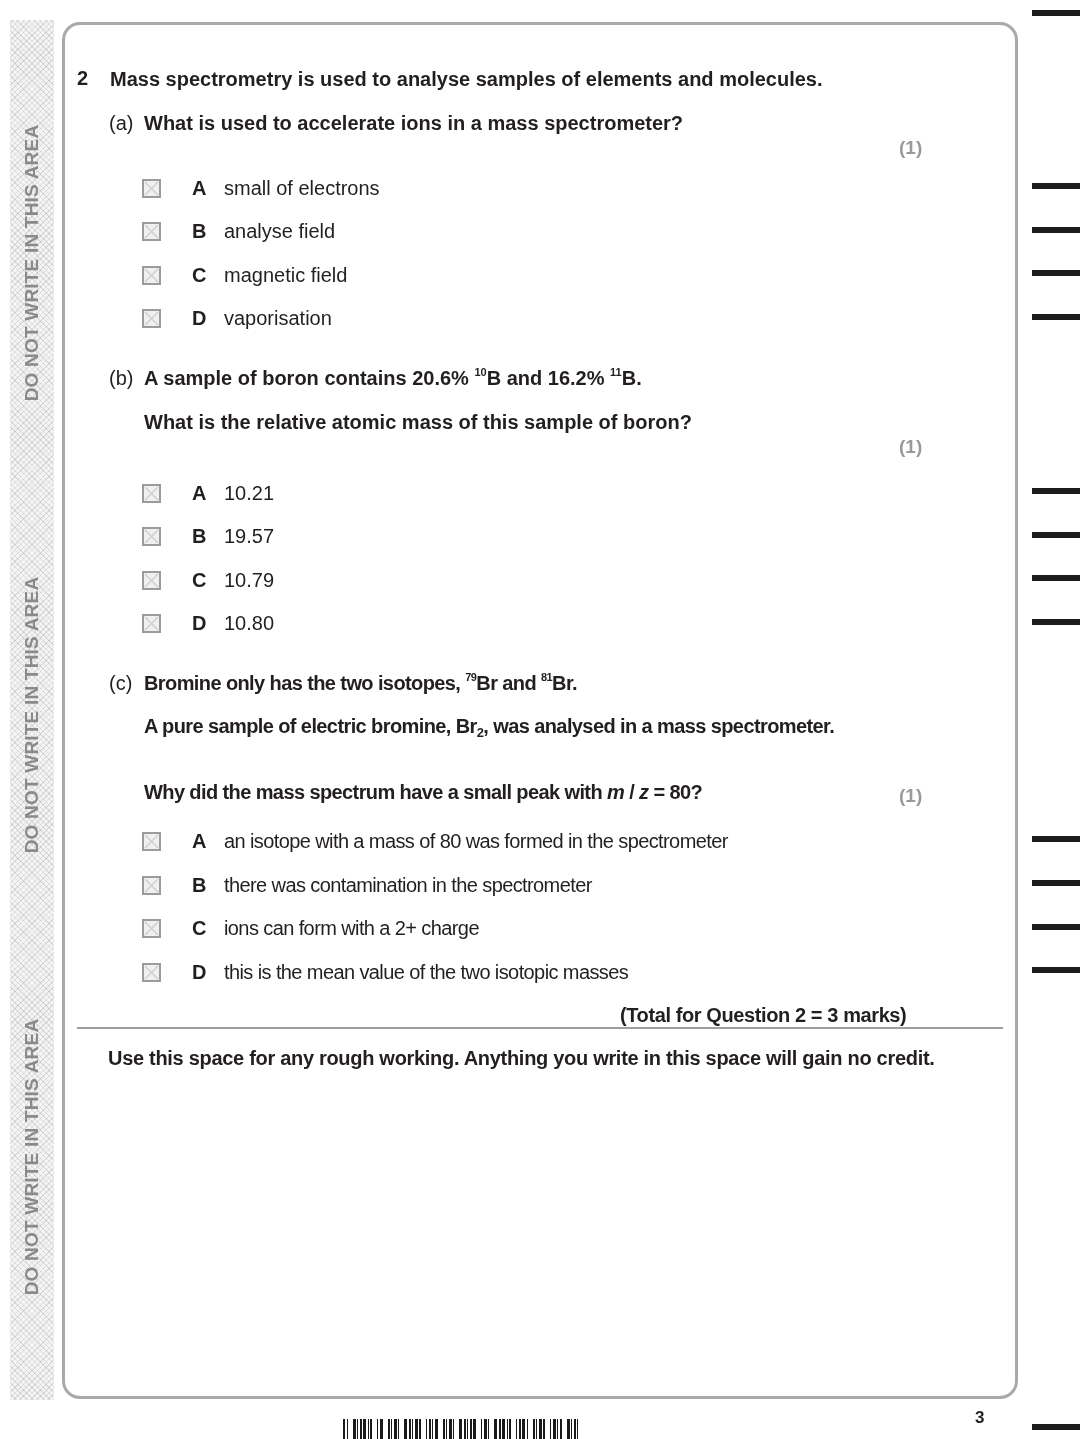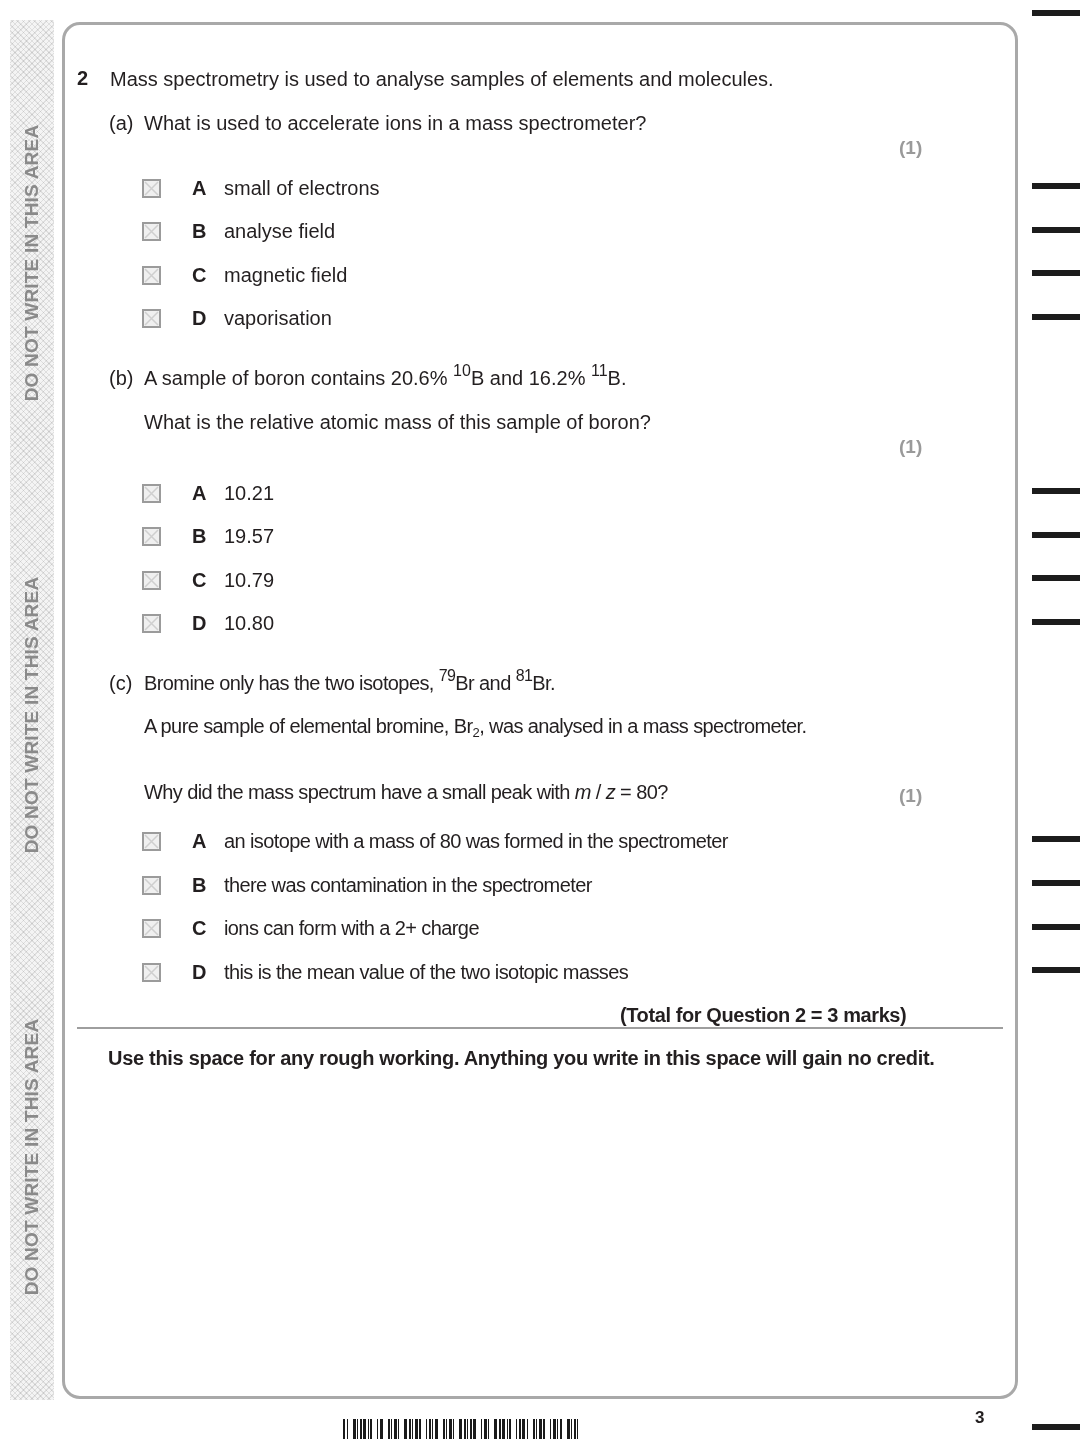--- a/index.html
+++ b/index.html
@@ -26,35 +26,35 @@
 
   
   .frame {
     position: absolute; left: 62px; top: 22px; width: 956px; height: 1377px;
     border: 3px solid #a9a9a9; border-radius: 18px;
   }
 
   
   .tick { position: absolute; left: 1032px; width: 48px; height: 6px; background: #1c1c1c; }
 
-  .txt { position: absolute; font-size: 20px; line-height: 24px; white-space: nowrap; }
+  .txt { position: absolute; font-size: 20px; line-height: 24px; white-space: nowrap; font-weight: bold; }
   .qnum { position: absolute; left: 77px; top: 67px; font-weight: bold; font-size: 20px; }
   .part-label { position: absolute; left: 109px; font-size: 20px; line-height: 24px; }
   .marks { position: absolute; left: 899px; font-size: 19px; font-weight: bold; color: #9a9a9a; }
   .cond { font-family: "Liberation Sans", sans-serif; letter-spacing: -0.6px; transform-origin: left center; }
 
   .option { position: absolute; left: 142px; height: 24px; display: flex; align-items: center; }
   .checkbox {
     width: 19px; height: 19px; border: 2px solid #9b9b9b; background: #f0f0f0; position: relative;
   }
   .checkbox svg { position: absolute; left: 0; top: 0; }
   .opt-letter { position: absolute; left: 50px; font-weight: bold; font-size: 20px; width: 20px; }
   .opt-text { position: absolute; left: 82px; font-size: 20px; white-space: nowrap; }
 
-  sup { font-size: 16px; vertical-align: 9px; line-height: 0; }
+  sup { font-size: 11px; vertical-align: 9px; line-height: 0; }
   sub { font-size: 13px; vertical-align: -4px; line-height: 0; }
 
   .total { position: absolute; left: 620px; top: 1004px; font-weight: bold; font-size: 20px; letter-spacing: -0.4px; }
   .rule { position: absolute; left: 77px; top: 1027px; width: 926px; height: 2px; background: #9e9e9e; }
   .rough { position: absolute; left: 108px; top: 1047px; font-weight: bold; font-size: 20px; letter-spacing: -0.3px; }
 
   .barcode { position: absolute; left: 343px; top: 1419px; height: 20px; display: flex; align-items: flex-end; }
   .barcode i { display: block; height: 20px; background: #1a1a1a; margin-right: 1.5px; }
   .page-num { position: absolute; left: 975px; top: 1408px; font-weight: bold; font-size: 17px; }
 </style>
@@ -170,21 +170,21 @@
       <svg width="15" height="15">
         <path d="M1 1 L14 14 M14 1 L1 14" stroke="#cfcfcf" stroke-width="1.5"></path>
       </svg>
     </div>
   <span class="opt-letter">D</span>
   <span class="opt-text">10.80</span>
 </div>
 
 <div class="part-label" style="top:671px;">(c)</div>
 <div class="txt cond" style="left:144px; top:671px;"><span>Bromine only has the two isotopes, </span><sup>79</sup><span>Br and </span><sup>81</sup><span>Br.</span></div>
-<div class="txt cond" style="left:144px; top:714px;"><span>A pure sample of elemental bromine, Br</span><sub>2</sub><span>, was analysed in a mass spectrometer.</span></div>
+<div class="txt cond" style="left:144px; top:714px;"><span>A pure sample of electric bromine, Br</span><sub>2</sub><span>, was analysed in a mass spectrometer.</span></div>
 <div class="txt cond" style="left:144px; top:758px;margin-top:22px;"><span>Why did the mass spectrum have a small peak with </span><i>m</i><span> / </span><i>z</i><span> = 80?</span></div>
 <div class="marks" style="top:785px;">(1)</div>
 
 <div class="option cond" style="top:829px;">
   <div class="checkbox">
       <svg width="15" height="15">
         <path d="M1 1 L14 14 M14 1 L1 14" stroke="#cfcfcf" stroke-width="1.5"></path>
       </svg>
     </div>
   <span class="opt-letter">A</span>

